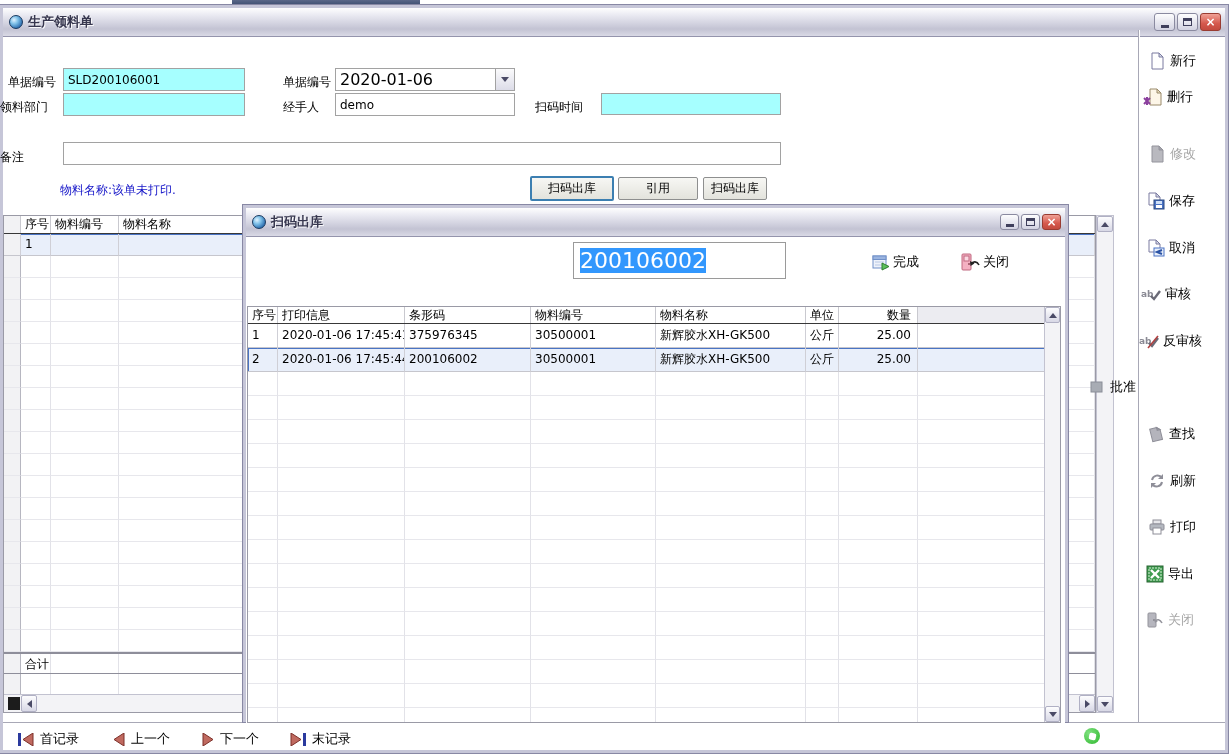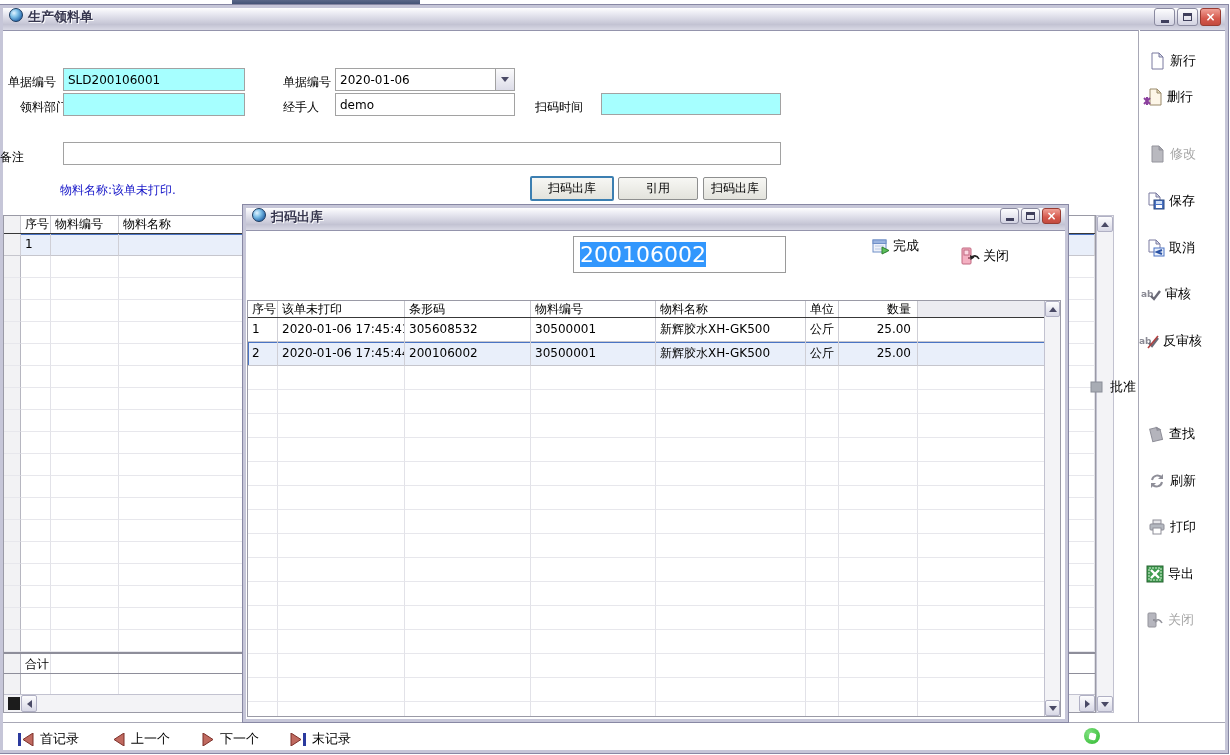--- a/index.html
+++ b/index.html
@@ -1,41 +1,41 @@
 <!DOCTYPE html>
 <html><head>
 <meta charset="utf-8">
 <style>
 *{margin:0;padding:0;box-sizing:border-box;font-family:"DejaVu Sans","Liberation Sans",sans-serif}
 html,body{width:1230px;height:755px}
 body{position:relative;background:#fff;overflow:hidden;font-size:12px;color:#000}
 
 
 .win-frame{position:absolute;background:#fff;border:3px solid #c6c6d8;box-shadow:0 0 0 1px #8888a4}
-.titlebar{height:23px;display:flex;padding:0 4px;
+.titlebar{height:29px;display:flex;align-items:center;padding:0 4px;
   background:linear-gradient(180deg,#fefefe 0%,#eaeaf2 25%,#cfcfdd 60%,#c3c3d3 75%,#d9d9e5 100%);
   border-bottom:1px solid #9494ac}
 .globe{width:14px;height:14px;border-radius:50%;flex:0 0 auto;margin:0 5px 0 2px;
   background:radial-gradient(circle at 4px 4px,#dff2ff 0%,#7ec0e8 35%,#2e6fb0 75%,#173f6e 100%);
   border:1px solid #1a3a60}
 .title-text{font-weight:bold;font-size:13px;color:#37374f;text-shadow:1px 1px 0 rgba(255,255,255,.9);white-space:nowrap}
 .winbtns{margin-left:auto;display:flex;gap:2px}
 .winbtn{width:21px;height:18px;border:1px solid #8a8aa0;border-radius:3px;display:flex;align-items:center;justify-content:center;
   background:linear-gradient(180deg,#fdfdfe,#d3d3e2)}
 .winbtn.close{background:linear-gradient(180deg,#f0a096,#d5584c 60%,#c34a3e);border-color:#993c32}
 .gly-min{width:8px;height:3px;background:#3f3f5c;margin-top:8px}
 .gly-max{width:9px;height:8px;border:1px solid #3f3f5c;border-top-width:3px}
 .gly-x{color:#fff;font-size:12px;font-weight:bold;line-height:1}
 
 
 .flabel{position:absolute;font-size:12px;white-space:nowrap}
 .field{position:absolute;border:1px solid #a2a2a2;background:#fff;font-size:12px;padding:0 4px;outline:none}
 .field.cyan{background:#A6FFFF}
 .combo{position:absolute;border:1px solid #a2a2a2;background:#fff;display:flex;align-items:center}
-.combo .cval{flex:1;padding:0 4px;font-size:12px}
+.combo .cval{flex:1;padding:0 4px;font-size:16px}
 .combo .cbtn{width:19px;height:100%;border-left:1px solid #a2a2a2;display:flex;align-items:center;justify-content:center;
   background:linear-gradient(180deg,#fbfbfc,#dcdce8)}
 .arr-d{width:0;height:0;border-left:4px solid transparent;border-right:4px solid transparent;border-top:5px solid #4a4a66}
 .arr-u{width:0;height:0;border-left:4px solid transparent;border-right:4px solid transparent;border-bottom:5px solid #4a4a66}
 .arr-l{width:0;height:0;border-top:4px solid transparent;border-bottom:4px solid transparent;border-right:5px solid #4a4a66}
 .arr-r{width:0;height:0;border-top:4px solid transparent;border-bottom:4px solid transparent;border-left:5px solid #4a4a66}
 .info-text{position:absolute;color:#1414C8;font-size:12px}
 .btn{position:absolute;border:1px solid #8e8f8f;border-radius:2px;background:linear-gradient(180deg,#f7f7f4,#e3e3dc);
   font-size:12px;text-align:center;display:flex;align-items:center;justify-content:center;cursor:default}
 .btn.focused{border:2px solid #3c7fb1}
@@ -110,21 +110,21 @@
 <input class="field cyan" style="left: 63px; top: 68px; width: 182px; height: 23px;" value="SLD200106001">
 
 <span class="flabel" style="left:283px;top:74px">单据编号</span>
 <div class="combo" style="left:335px;top:68px;width:180px;height:23px">
   <span class="cval">2020-01-06</span>
   <span class="cbtn">
       <span class="arr-d"></span>
     </span>
 </div>
 
-<span class="flabel" style="left:20px;top:99px">领料部门</span>
+<span class="flabel" style="left:0;top:99px">领料部门</span>
 <input class="field cyan" style="left: 63px; top: 93px; width: 182px; height: 23px;" value="">
 
 <span class="flabel" style="left:283px;top:99px">经手人</span>
 <input class="field" style="left: 335px; top: 93px; width: 180px; height: 23px;" value="demo">
 
 <span class="flabel" style="left:535px;top:99px">扫码时间</span>
 <input class="field cyan" style="left: 601px; top: 93px; width: 180px; height: 22px;" value="">
 
 <span class="flabel" style="left:0;top:149px">备注</span>
 <input class="field" style="left: 63px; top: 142px; width: 718px; height: 23px;" value="">
@@ -481,21 +481,21 @@
         </span>
     </span>
   </div>
 
   <div style="position:relative;width:100%;height:488px;background:#fff">
 
     <div class="scan-box" style="left:327px;top:5px;width:213px;height:37px">
       <span class="scan-sel">200106002</span>
     </div>
 
-    <div class="tool-btn" style="left:626px;top:6px">
+    <div class="tool-btn" style="left:626px;top:16px">
       <svg width="18" height="18">
           <rect x="1" y="3" width="13" height="12" fill="#eef2fa" stroke="#7090c8"></rect>
           <rect x="1" y="3" width="13" height="3.5" fill="#9ab4e0" stroke="#7090c8"></rect>
           <line x1="3" y1="9" x2="12" y2="9" stroke="#b8c8e4"></line>
           <line x1="3" y1="12" x2="12" y2="12" stroke="#b8c8e4"></line>
           <path d="M10 10 l7 3.5 l-7 3.5 Z" fill="#5cc05c" stroke="#2e7e2e"></path>
         </svg>
       <span>完成</span>
     </div>
     <div class="tool-btn" style="left:714px;top:16px">
@@ -506,32 +506,32 @@
           <path d="M19 12 c-2 -4 -6 -4 -8 -1" fill="none" stroke="#222" stroke-width="1.6"></path>
           <path d="M10 8 l0.5 5 l4 -2.5 Z" fill="#222"></path>
         </svg>
       <span>关闭</span>
     </div>
 
     <div class="grid" style="left:1px;top:69px;width:814px;height:417px">
       <div style="position:absolute;left:0;top:0;width:797px;height:100%;overflow:hidden">
         <div class="g-row g-head" style="height:17px;line-height:16px">
           <div class="g-cell dg-c0">序号</div>
-          <div class="g-cell dg-c1">该单未打印</div>
+          <div class="g-cell dg-c1">打印信息</div>
           <div class="g-cell dg-c2">条形码</div>
           <div class="g-cell dg-c3">物料编号</div>
           <div class="g-cell dg-c4">物料名称</div>
           <div class="g-cell dg-c5">单位</div>
           <div class="g-cell dg-c6">数量</div>
           <div class="g-cell dg-c7" style="background:#ececf1"></div>
         </div>
         <div class="g-row filled" style="height:24px;line-height:23px">
           <div class="g-cell dg-c0">1</div>
           <div class="g-cell dg-c1">2020-01-06 17:45:41</div>
-          <div class="g-cell dg-c2">305608532</div>
+          <div class="g-cell dg-c2">375976345</div>
           <div class="g-cell dg-c3">30500001</div>
           <div class="g-cell dg-c4">新辉胶水XH-GK500</div>
           <div class="g-cell dg-c5">公斤</div>
           <div class="g-cell dg-c6">25.00</div>
           <div class="g-cell dg-c7"></div>
         </div>
         <div class="g-row filled sel" style="height:24px;line-height:23px">
           <div class="g-cell dg-c0">2</div>
           <div class="g-cell dg-c1">2020-01-06 17:45:44</div>
           <div class="g-cell dg-c2">200106002</div>

